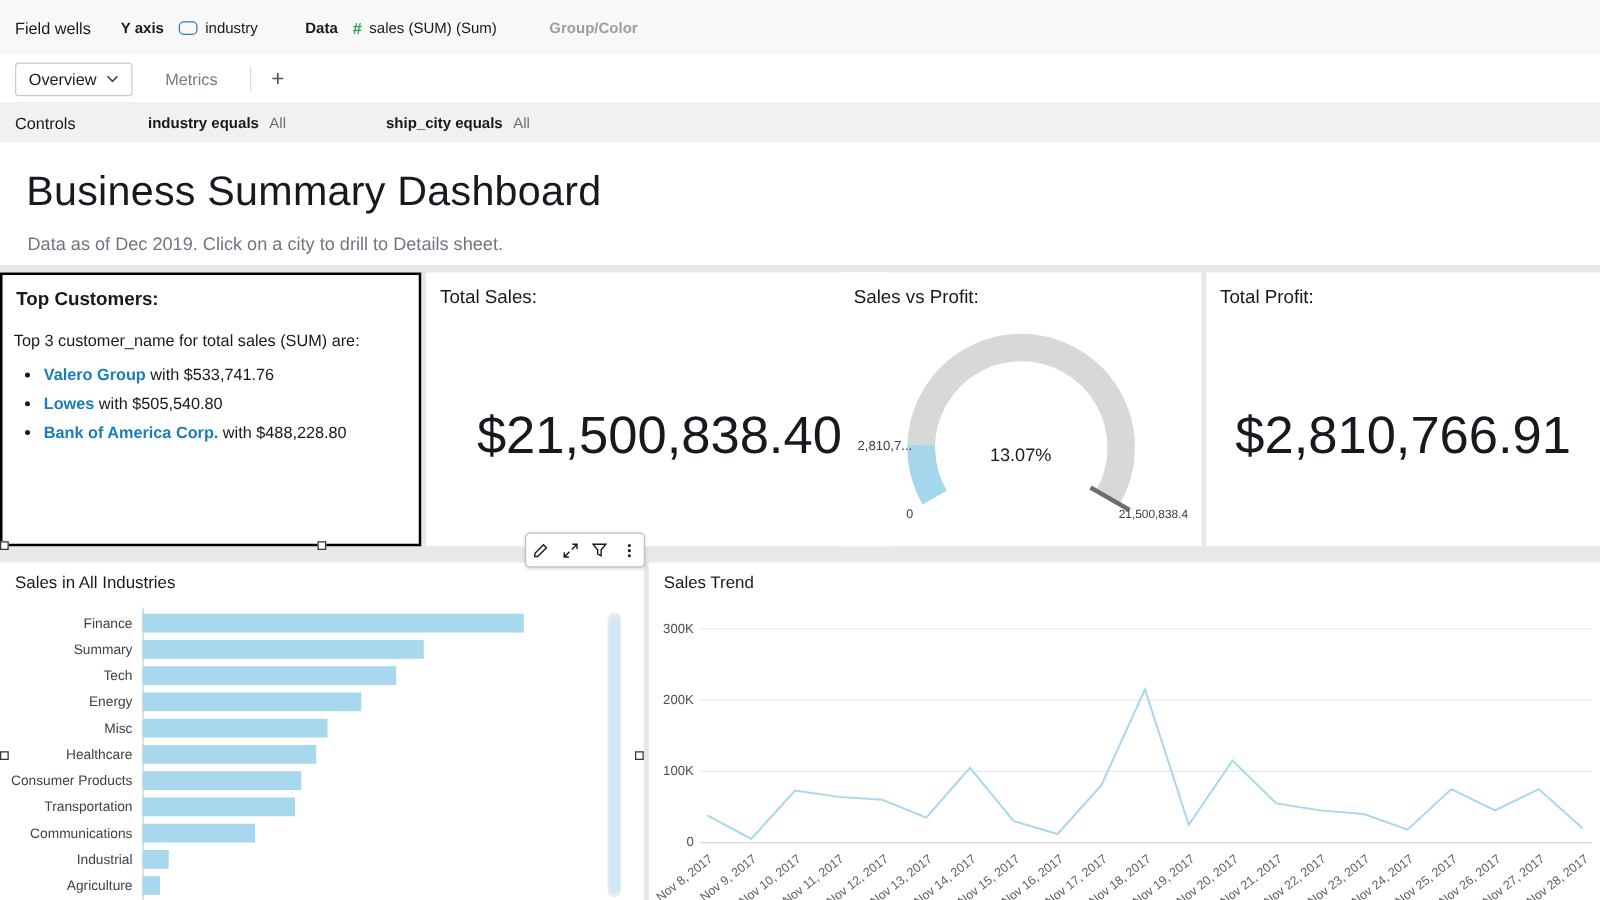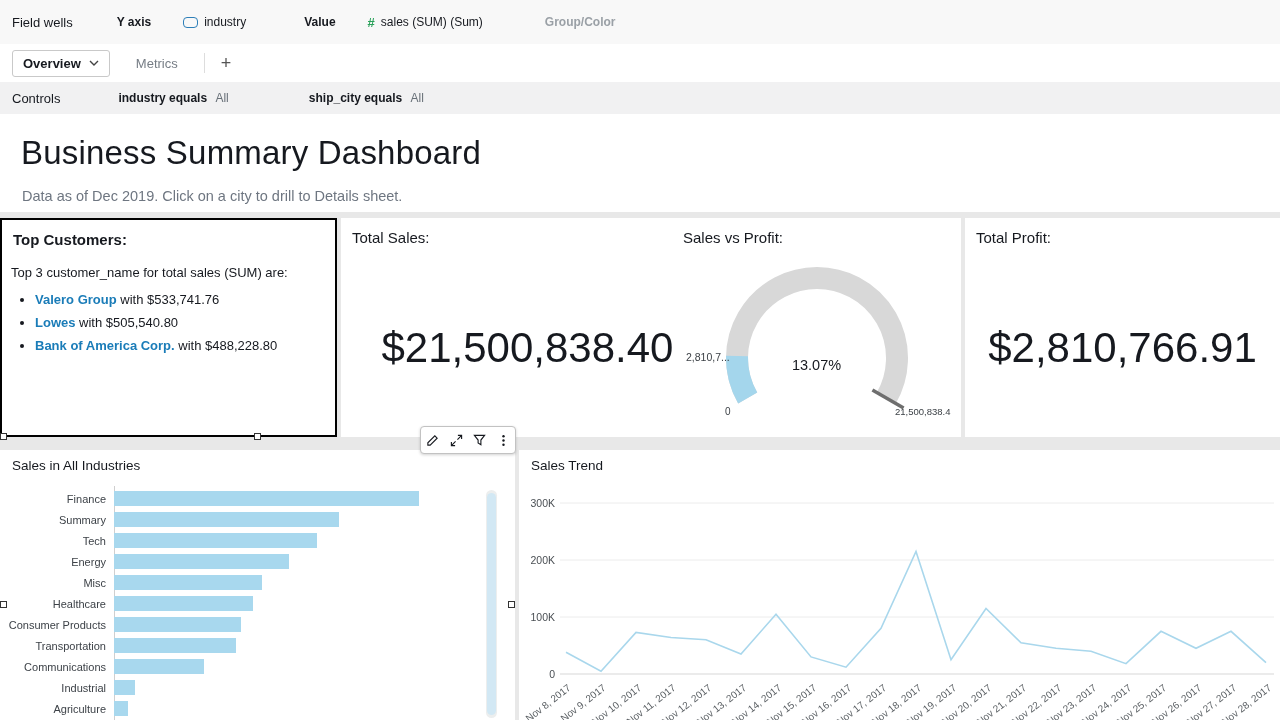--- a/index.html
+++ b/index.html
@@ -1,28 +1,28 @@
 <!DOCTYPE html>
 <html><head>
 <meta charset="utf-8">
 <style>
   html,body{margin:0;padding:0;width:1280px;height:720px;overflow:hidden;
     background:#e8e8e8;font-family:"Liberation Sans",sans-serif;color:#16191f;}
   .bar-top{position:absolute;left:0;top:0;width:1280px;height:44px;background:#f8f8f8;
-    border-bottom:1px solid #e2e2e2;display:flex;align-items:center;font-size:12.5px;gap:20px;}
+    border-bottom:1px solid #e2e2e2;display:flex;align-items:center;font-size:12.5px;}
   .fw-label{margin-left:12px;font-size:13px;}
   .fw-zone{font-weight:bold;font-size:12px;}
   .fw-pill{display:flex;align-items:center;gap:6px;font-size:12px;}
   .dim-icon{display:inline-block;width:13px;height:9px;border:1.5px solid #2e7fb8;border-radius:4px;}
   .num-icon{color:#2aa15a;font-weight:bold;font-size:13px;}
   .fw-muted{color:#9aa0a6;font-weight:bold;font-size:12px;}
   .bar-tabs{position:absolute;left:0;top:44px;width:1280px;height:38px;background:#fff;
     border-bottom:1px solid #d9d9d9;display:flex;align-items:center;}
   .tab-active{margin-left:12px;display:flex;align-items:center;gap:8px;border:1px solid #c9c9c9;
-    border-radius:3px;padding:5px 10px;font-weight:bold;font-size:13px;background:#fff;cursor:pointer;}
+    border-radius:3px;padding:5px 10px;font-weight:normal;font-size:13px;background:#fff;cursor:pointer;}
   .tab-idle{margin-left:26px;color:#767d85;font-size:13px;cursor:pointer;}
   .tab-sep{margin-left:26px;width:1px;height:20px;background:#ddd;}
   .tab-add{margin-left:16px;font-size:18px;color:#555;cursor:pointer;}
   .bar-controls{position:absolute;left:0;top:82px;width:1280px;height:32px;background:#f1f1f2;
     display:flex;align-items:center;font-size:12px;}
   .ctrl-label{margin-left:12px;font-size:13px;}
   .ctrl-chip{margin-left:58px;cursor:pointer;}
   .ctrl-chip b{font-size:12px;}
   .ctrl-chip .val{color:#687078;margin-left:5px;}
   .header-visual{position:absolute;left:0;top:114px;width:1280px;height:98px;background:#fff;}
@@ -74,21 +74,21 @@
 </head>
 <body>
 
 <div class="bar-top">
   <span class="fw-label">Field wells</span>
   <span class="fw-zone" style="margin-left:24px">Y axis</span>
   <span class="fw-pill" style="margin-left:12px">
     <span class="dim-icon"></span>
     <span>industry</span>
   </span>
-  <span class="fw-zone" style="margin-left:38px">Value</span>
+  <span class="fw-zone" style="margin-left:38px">Data</span>
   <span class="fw-pill" style="margin-left:12px">
     <span class="num-icon">#</span>
     <span>sales (SUM) (Sum)</span>
   </span>
   <span class="fw-muted" style="margin-left:42px">Group/Color</span>
 </div>
 
 <div class="bar-tabs">
   <span class="tab-active">
     <span>Overview</span>

